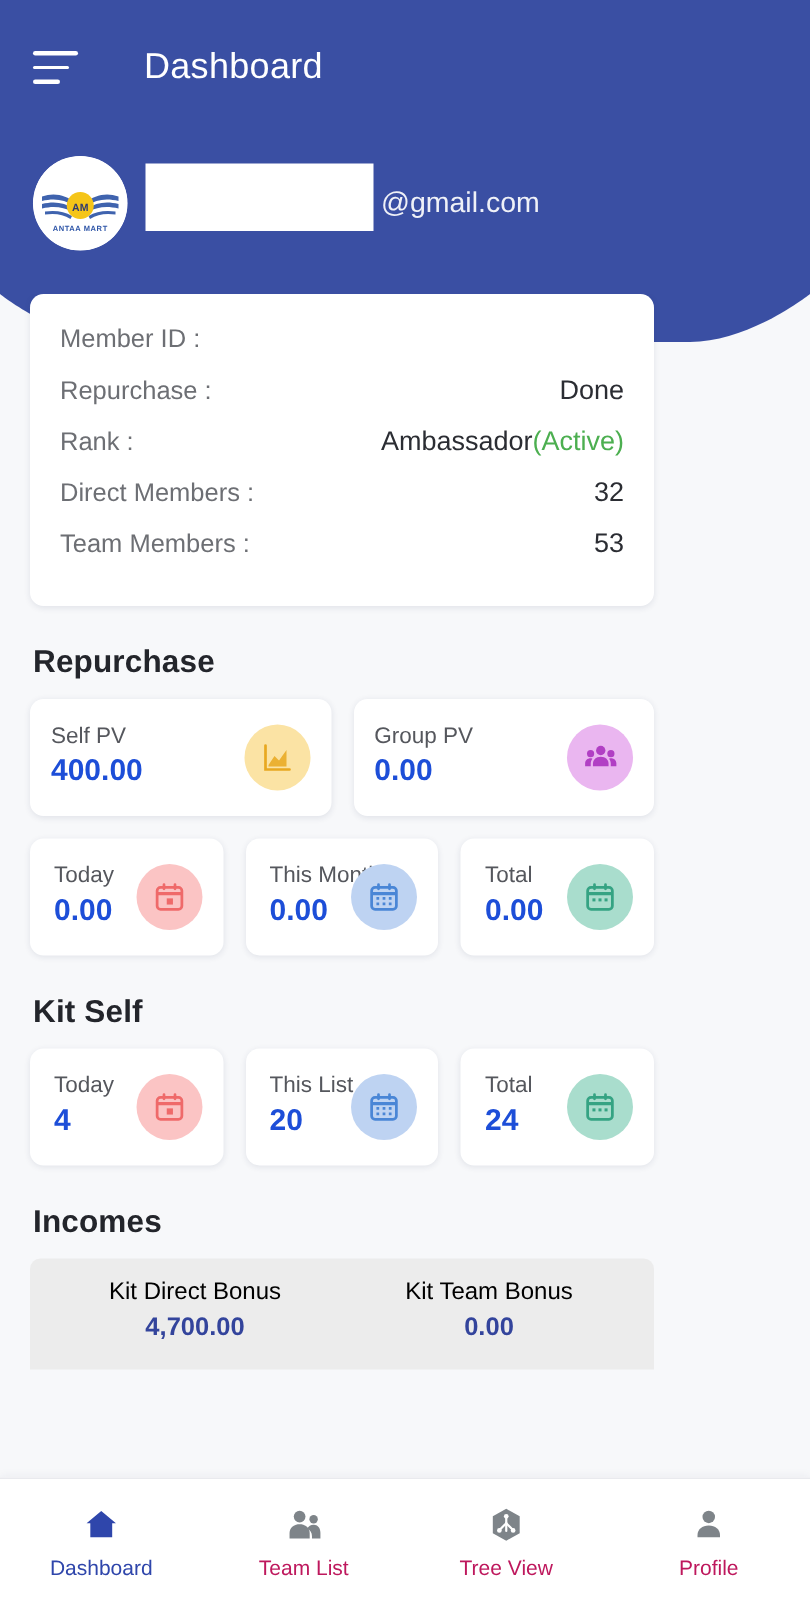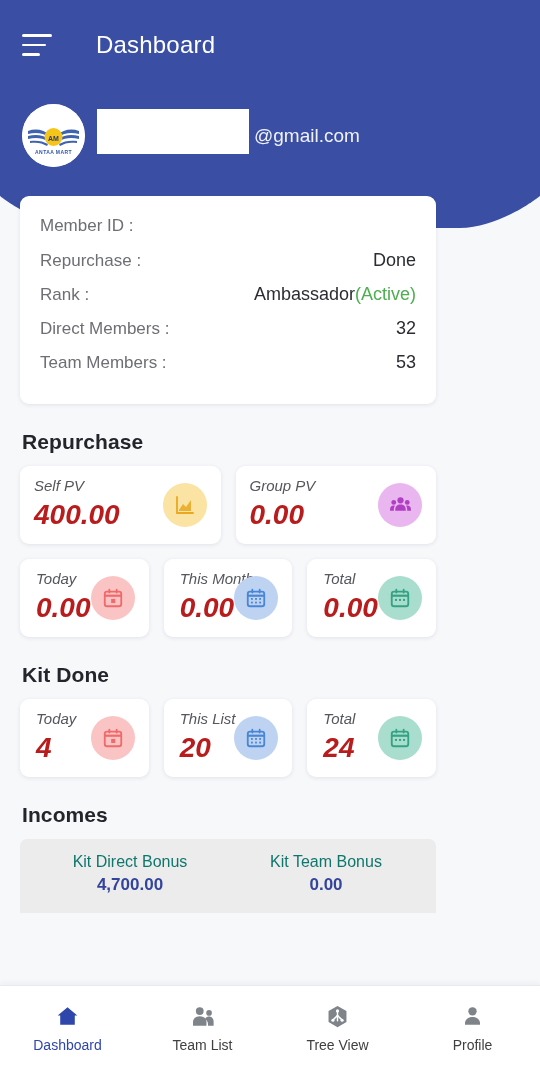--- a/index.html
+++ b/index.html
@@ -169,21 +169,20 @@
     color: #23252b;
     margin: 26px 0 12px 22px;
     letter-spacing: 0.1px;
   }
 
   
   .stat-row {
     display: flex;
     gap: 15px;
     padding: 0 20px;
-    font-style: italic;
   }
   .stat-card {
     background: #ffffff;
     border-radius: 9px;
     box-shadow: 0 1px 4px rgba(30,40,80,0.10);
     flex: 1 1 0;
     min-width: 0;
     padding: 13px 14px 14px 14px;
     display: flex;
     align-items: center;
@@ -193,23 +192,23 @@
   }
   .stat-texts { min-width: 0; }
   .stat-label {
     font-size: 15px;
     color: #55575d;
     font-weight: 400;
     white-space: nowrap;
     line-height: 1.25;
   }
   .stat-value {
-    font-size: 28px;
+    font-size: 20px;
     font-weight: 700;
-    color: #b91c1c;
+    color: #1d4ed8;
     line-height: 1.25;
     white-space: nowrap;
     margin-top: 1px;
   }
   .stat-icon {
     width: 44px;
     height: 44px;
     border-radius: 50%;
     display: flex;
     align-items: center;
@@ -228,21 +227,21 @@
     padding: 14px 12px 18px 12px;
     display: flex;
   }
   .income-col {
     flex: 1 1 0;
     text-align: center;
     min-width: 0;
   }
   .income-label {
     font-size: 16px;
-    color: #0f766e;
+    color: #000000;
     font-weight: 400;
     white-space: nowrap;
   }
   .income-value {
     font-size: 17px;
     font-weight: 700;
     color: #33449c;
     margin-top: 4px;
     white-space: nowrap;
   }
@@ -267,21 +266,21 @@
     align-items: center;
     justify-content: center;
     gap: 7px;
     cursor: pointer;
     padding-top: 4px;
   }
   .nav-icon { height: 26px; display: flex; align-items: center; justify-content: center; }
   .nav-icon svg { display: block; }
   .nav-label {
     font-size: 14px;
-    color: #404040;
+    color: #be185d;
     font-weight: 400;
     white-space: nowrap;
   }
   .nav-item.active .nav-label { color: #2f46ab; }
 </style>
 </head>
 <body>
 
 <div class="header-wrap">
 
@@ -443,21 +442,21 @@
           <g fill="#35a383" stroke="none">
             <rect x="6.5" y="13" width="2.2" height="2.2"></rect>
             <rect x="10.9" y="13" width="2.2" height="2.2"></rect>
             <rect x="15.3" y="13" width="2.2" height="2.2"></rect>
           </g>
         </svg>
       </div>
     </div>
   </div>
 
-  <div class="section-title">Kit Done</div>
+  <div class="section-title">Kit Self</div>
 
   <div class="stat-row row-2">
 
     <div class="stat-card">
       <div class="stat-texts">
         <div class="stat-label">Today</div>
         <div class="stat-value">4</div>
       </div>
       <div class="stat-icon" style="background:#fbc4c4;">
         <svg width="22" height="22" viewBox="0 0 24 24" fill="none" stroke="#ef6a6a" stroke-width="2">

